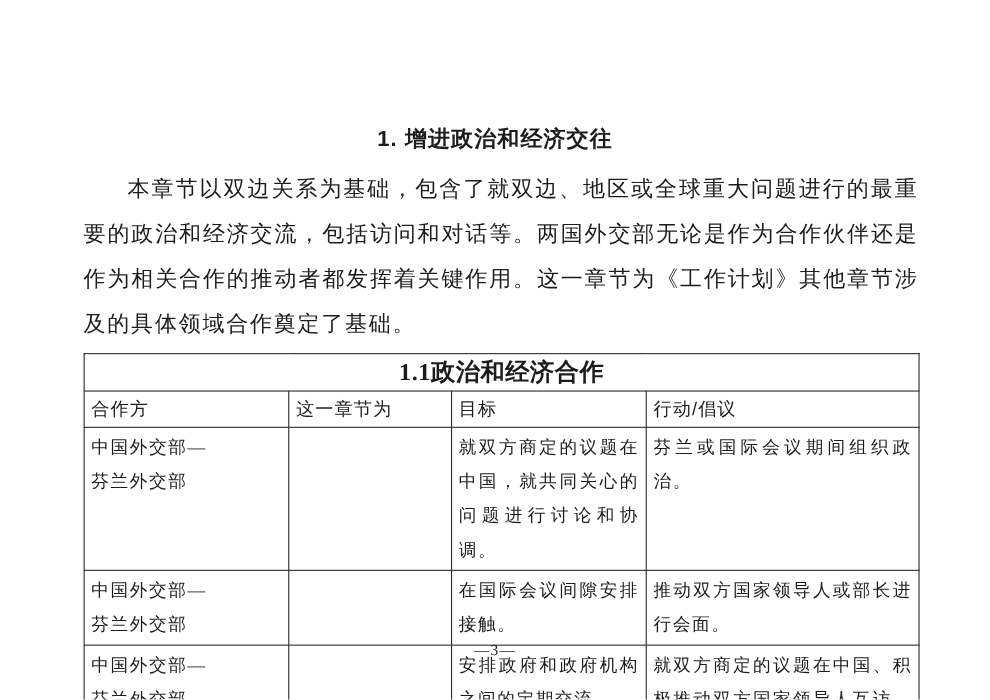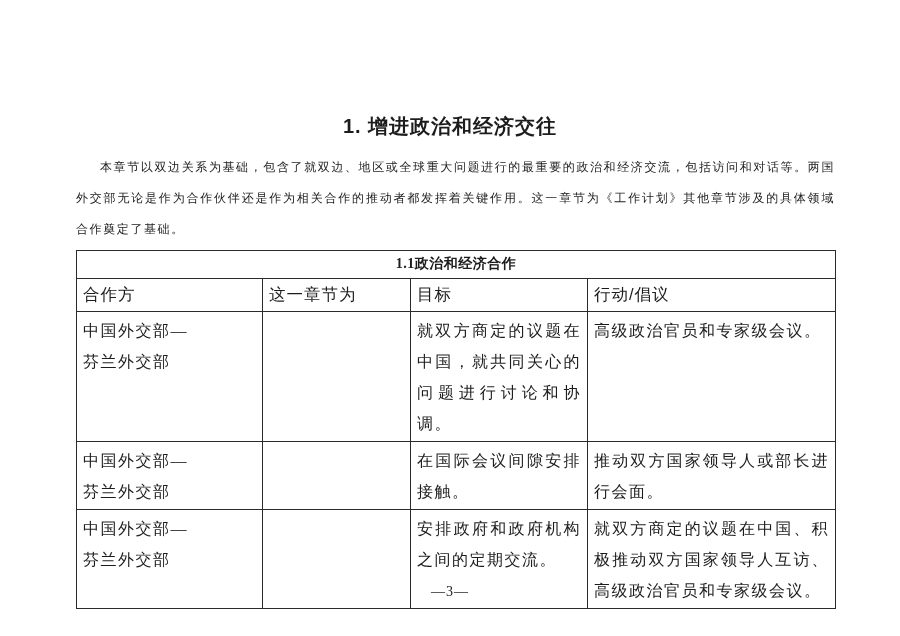--- a/index.html
+++ b/index.html
@@ -22,22 +22,22 @@
     margin: 0;
     padding-top: 89px;
     text-align: center;
     font-size: 20px;
     font-weight: 700;
     letter-spacing: 1px;
     font-family: "Liberation Sans", "DejaVu Sans", sans-serif;
   }
   .para {
     margin: 12px 65px 0 76px;
-    font-size: 12px;
-    line-height: 31px;
+    font-size: 20px;
+    line-height: 41px;
     letter-spacing: 1.6px;
     text-align: justify;
     text-indent: 2em;
   }
   table.coop-table {
     margin: 5px 0 0 76px;
     width: 759px;
     border-collapse: collapse;
     table-layout: fixed;
     font-size: 16px;
@@ -46,21 +46,21 @@
     border: 1px solid #2b2b2b;
     vertical-align: top;
     padding: 1px 6px 2px 6px;
     overflow: hidden;
   }
   .caption-row td {
     height: 24px;
     text-align: center;
     vertical-align: middle;
     font-weight: 700;
-    font-size: 14px;
+    font-size: 22px;
     letter-spacing: 0.5px;
     font-family: "Liberation Serif", "DejaVu Serif", serif;
   }
   .header-row th {
     height: 29px;
     text-align: left;
     vertical-align: middle;
     font-weight: 400;
     font-size: 16.5px;
     letter-spacing: 1px;
@@ -110,21 +110,21 @@
         <th>合作方</th>
         <th>这一章节为</th>
         <th>目标</th>
         <th>行动/倡议</th>
       </tr>
       <tr class="body-row r1">
         <td class="party">中国外交部—
 芬兰外交部</td>
         <td></td>
         <td>就双方商定的议题在中国，就共同关心的问题进行讨论和协调。</td>
-        <td>高级政治官员和专家级会议。</td>
+        <td>芬兰或国际会议期间组织政治。</td>
       </tr>
       <tr class="body-row r2">
         <td class="party">中国外交部—
 芬兰外交部</td>
         <td></td>
         <td>在国际会议间隙安排接触。</td>
         <td>推动双方国家领导人或部长进行会面。</td>
       </tr>
       <tr class="body-row r3">
         <td class="party">中国外交部—

